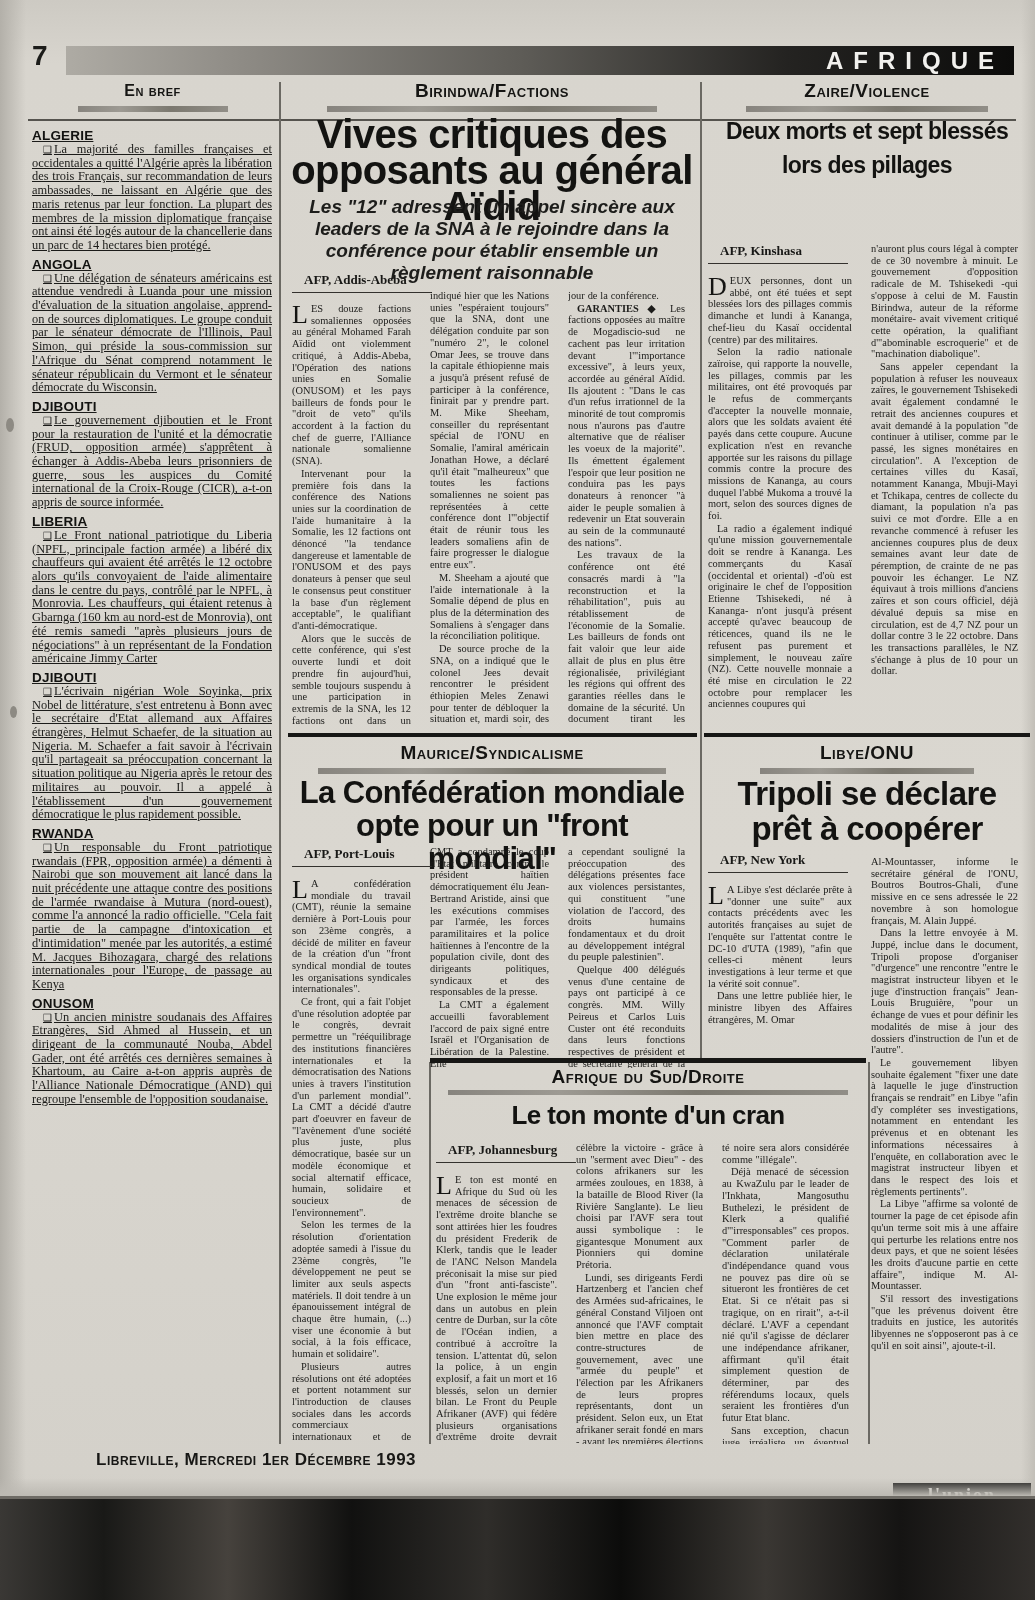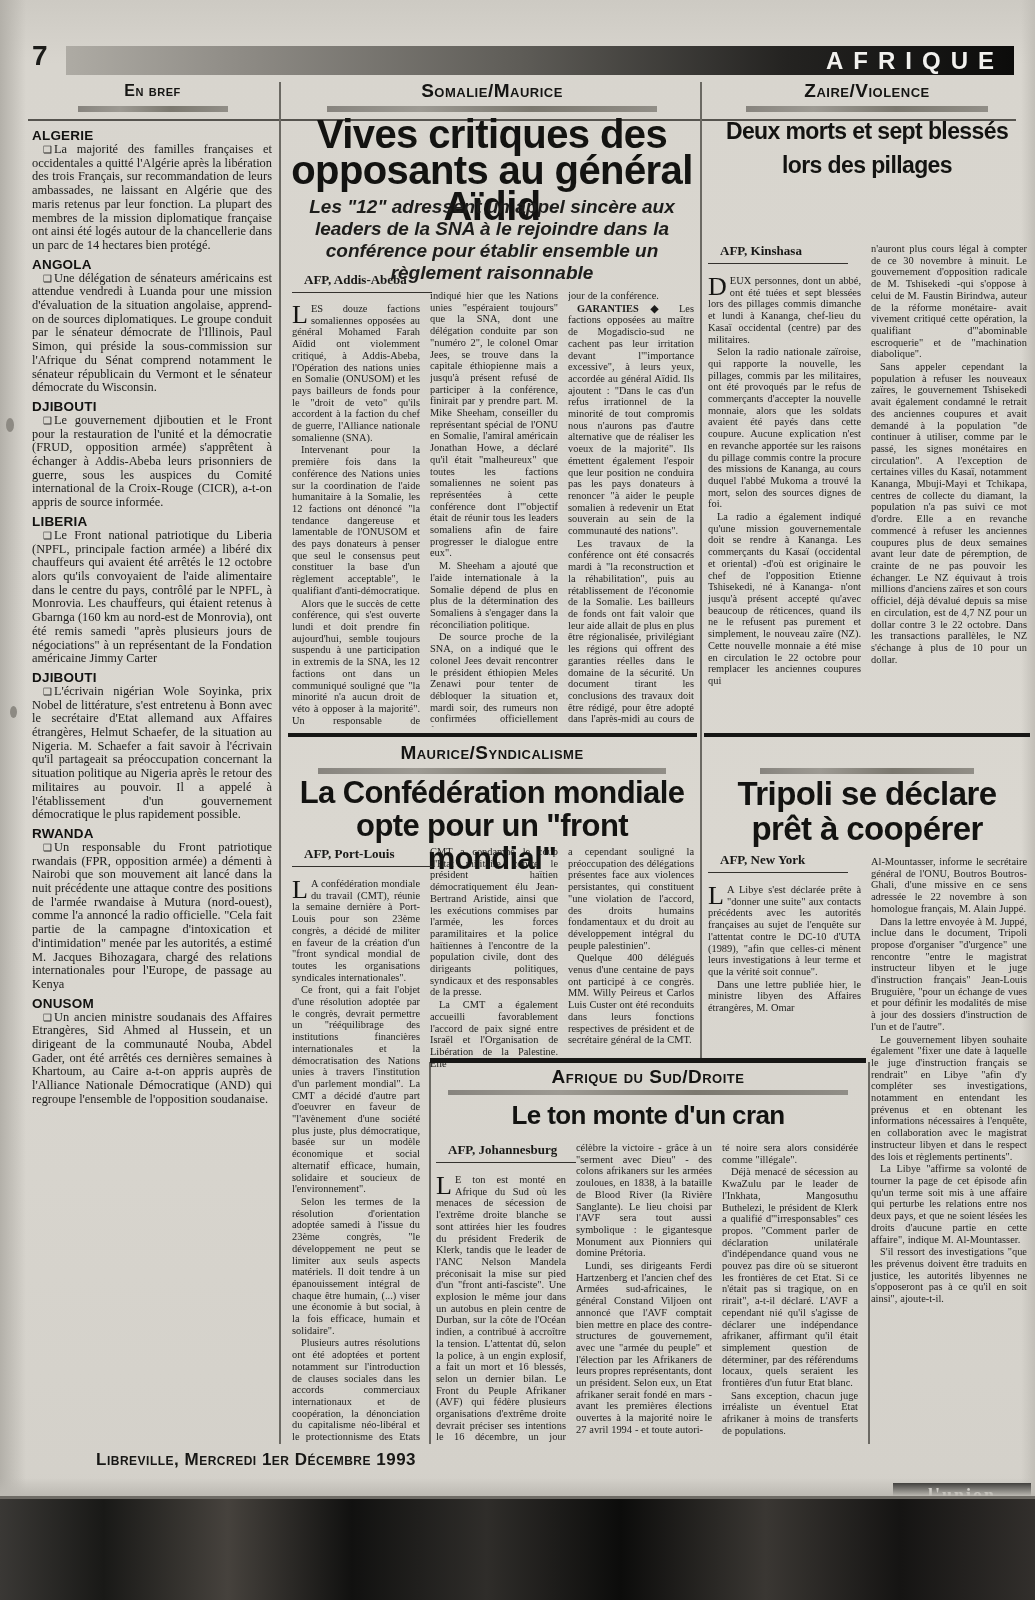--- a/index.html
+++ b/index.html
@@ -29,29 +29,29 @@
         font:italic 600 19px/22px "Liberation Sans",sans-serif;}
   .byline{position:absolute;color:#181816;font:700 13px "Liberation Serif",serif;
         border-bottom:1.6px solid #33312d;padding:0 0 4px 12px;}
 
   .vrule{position:absolute;width:1.5px;background:#6b6963;}
   .thickrule{position:absolute;height:4px;background:#171715;}
 
   .col{position:absolute;overflow:hidden;text-align:justify;color:#1c1c1a;
        font:10.4px/11.7px "Liberation Serif",serif;word-spacing:.3px;
        hyphens:auto;-webkit-hyphens:auto;}
-  .col p{margin:0 0 1px 0;text-indent:9px;}
+  .col p{margin:0 9px 1px 0;text-indent:9px;}
   .col p.nf{text-indent:0;}
   .lead{text-indent:0 !important;}
   .lead::first-letter{float:left;font-size:26px;line-height:21px;padding:1px 3px 0 0;color:#141412;}
   .leadin{font-weight:700;}
 
   .briefs{position:absolute;left:32px;top:124px;width:240px;height:1318px;overflow:hidden;
         text-align:justify;color:#1b1b19;font:12.4px/13.7px "Liberation Serif",serif;
-        hyphens:auto;-webkit-hyphens:auto;}
+        hyphens:auto;text-decoration:underline;-webkit-hyphens:auto;}
   .briefs h3{margin:4px 0 0 0;font:700 13.5px/15px "Liberation Sans",sans-serif;color:#121210;letter-spacing:.2px;}
   .briefs p{margin:0;text-indent:11px;}
   .bullet{font-size:10px;margin-right:2px;}
 
   .footer-date{position:absolute;left:96px;top:1450px;color:#171715;
         font:700 17px "Liberation Sans",sans-serif;font-variant:small-caps;letter-spacing:.5px;}
   .brand-box{position:absolute;left:893px;top:1447px;width:138px;height:36px;background:#111110;
         color:#efeeea;text-align:center;font:700 18px/25px "Liberation Serif",serif;letter-spacing:2px;margin-top:36px;}
   .preband{position:absolute;left:0;top:1478px;width:1035px;height:18px;
         background:linear-gradient(180deg,rgba(205,202,195,0),#bdbab3);}
@@ -91,21 +91,21 @@
     <h3>LIBERIA</h3>
     <p><span class="bullet">❑</span><span>Le Front national patriotique du Liberia (NPFL, principale faction armée) a libéré dix chauffeurs qui avaient été arrêtés le 12 octobre alors qu'ils convoyaient de l'aide alimentaire dans le centre du pays, contrôlé par le NPFL, à Monrovia. Les chauffeurs, qui étaient retenus à Gbarnga (160 km au nord-est de Monrovia), ont été remis samedi "après plusieurs jours de négociations" à un représentant de la Fondation américaine Jimmy Carter</span></p>
     <h3>DJIBOUTI</h3>
     <p><span class="bullet">❑</span><span>L'écrivain nigérian Wole Soyinka, prix Nobel de littérature, s'est entretenu à Bonn avec le secrétaire d'Etat allemand aux Affaires étrangères, Helmut Schaefer, de la situation au Nigeria. M. Schaefer a fait savoir à l'écrivain qu'il partageait sa préoccupation concernant la situation politique au Nigeria après le retour des militaires au pouvoir. Il a appelé à l'établissement d'un gouvernement démocratique le plus rapidement possible.</span></p>
     <h3>RWANDA</h3>
     <p><span class="bullet">❑</span><span>Un responsable du Front patriotique rwandais (FPR, opposition armée) a démenti à Nairobi que son mouvement ait lancé dans la nuit précédente une attaque contre des positions de l'armée rwandaise à Mutura (nord-ouest), comme l'a annoncé la radio officielle. "Cela fait partie de la campagne d'intoxication et d'intimidation" menée par les autorités, a estimé M. Jacques Bihozagara, chargé des relations internationales pour l'Europe, de passage au Kenya</span></p>
     <h3>ONUSOM</h3>
     <p><span class="bullet">❑</span><span>Un ancien ministre soudanais des Affaires Etrangères, Sid Ahmed al Hussein, et un dirigeant de la communauté Nouba, Abdel Gader, ont été arrêtés ces dernières semaines à Khartoum, au Caire a-t-on appris auprès de l'Alliance Nationale Démocratique (AND) qui regroupe l'ensemble de l'opposition soudanaise.</span></p>
   </div>
 
-  <div class="seclabel" style="left:288px;top:80px;width:408px">Somalie/Maurice</div>
+  <div class="seclabel" style="left:288px;top:80px;width:408px">Birindwa/Factions</div>
   <div class="graybar" style="left:327px;top:106px;width:330px"></div>
   <div class="headline" style="left:288px;top:116px;width:408px;font-size:40px;line-height:36px">Vives critiques des opposants au général Aïdid</div>
   <div class="subhead" style="left:296px;top:196px;width:392px">Les "12" adressent un appel sincère aux leaders de la SNA à le rejoindre dans la conférence pour établir ensemble un règlement raisonnable</div>
   <div class="byline" style="left:292px;top:272px;width:128px">AFP, Addis-Abeba</div>
   <div class="col" style="left:292px;top:303px;width:128px;height:424px">
     <p class="lead">LES douze factions somaliennes opposées au général Mohamed Farah Aïdid ont violemment critiqué, à Addis-Abeba, l'Opération des nations unies en Somalie (ONUSOM) et les pays bailleurs de fonds pour le "droit de veto" qu'ils accordent à la faction du chef de guerre, l'Alliance nationale somalienne (SNA).</p>
     <p>Intervenant pour la première fois dans la conférence des Nations unies sur la coordination de l'aide humanitaire à la Somalie, les 12 factions ont dénoncé "la tendance dangereuse et lamentable de l'ONUSOM et des pays donateurs à penser que seul le consensus peut constituer la base d'un règlement acceptable", le qualifiant d'anti-démocratique.</p>
     <p>Alors que le succès de cette conférence, qui s'est ouverte lundi et doit prendre fin aujourd'hui, semble toujours suspendu à une participation in extremis de la SNA, les 12 factions ont dans un communiqué souligné que "la minorité n'a aucun droit de véto à opposer à la majorité". Un responsable de l'ONUSOM a</p>
   </div>
   <div class="col" style="left:430px;top:290px;width:128px;height:437px">
@@ -149,20 +149,21 @@
   </div>
   <div class="col" style="left:430px;top:846px;width:128px;height:222px">
     <p class="nf">CMT a condamné le coup d'Etat militaire contre le président haïtien démocratiquement élu Jean-Bertrand Aristide, ainsi que les exécutions commises par l'armée, les forces paramilitaires et la police haïtiennes à l'encontre de la population civile, dont des dirigeants politiques, syndicaux et des responsables de la presse.</p>
     <p>La CMT a également accueilli favorablement l'accord de paix signé entre Israël et l'Organisation de Libération de la Palestine. Elle</p>
   </div>
   <div class="col" style="left:568px;top:846px;width:126px;height:222px">
     <p class="nf">a cependant souligné la préoccupation des délégations présentes face aux violences persistantes, qui constituent "une violation de l'accord, des droits humains fondamentaux et du droit au développement intégral du peuple palestinien".</p>
     <p>Quelque 400 délégués venus d'une centaine de pays ont participé à ce congrès. MM. Willy Peireus et Carlos Luis Custer ont été reconduits dans leurs fonctions respectives de président et de secrétaire général de la CMT.</p>
   </div>
 
+  <div class="seclabel" style="left:704px;top:742px;width:326px">Libye/ONU</div>
   <div class="graybar" style="left:760px;top:768px;width:214px"></div>
   <div class="headline" style="left:704px;top:776px;width:326px;font-size:33px;line-height:35px">Tripoli se déclare prêt à coopérer</div>
   <div class="byline" style="left:708px;top:852px;width:128px">AFP, New York</div>
   <div class="col" style="left:708px;top:884px;width:153px;height:172px">
     <p class="lead">LA Libye s'est déclarée prête à "donner une suite" aux contacts précédents avec les autorités françaises au sujet de l'enquête sur l'attentat contre le DC-10 d'UTA (1989), "afin que celles-ci mènent leurs investigations à leur terme et que la vérité soit connue".</p>
     <p>Dans une lettre publiée hier, le ministre libyen des Affaires étrangères, M. Omar</p>
   </div>
   <div class="col" style="left:871px;top:856px;width:156px;height:586px">
     <p class="nf">Al-Mountasser, informe le secrétaire général de l'ONU, Boutros Boutros-Ghali, d'une missive en ce sens adressée le 22 novembre à son homologue français, M. Alain Juppé.</p>
     <p>Dans la lettre envoyée à M. Juppé, inclue dans le document, Tripoli propose d'organiser "d'urgence" une rencontre "entre le magistrat instructeur libyen et le juge d'instruction français" Jean-Louis Bruguière, "pour un échange de vues et pour définir les modalités de mise à jour des dossiers d'instruction de l'un et de l'autre".</p>

